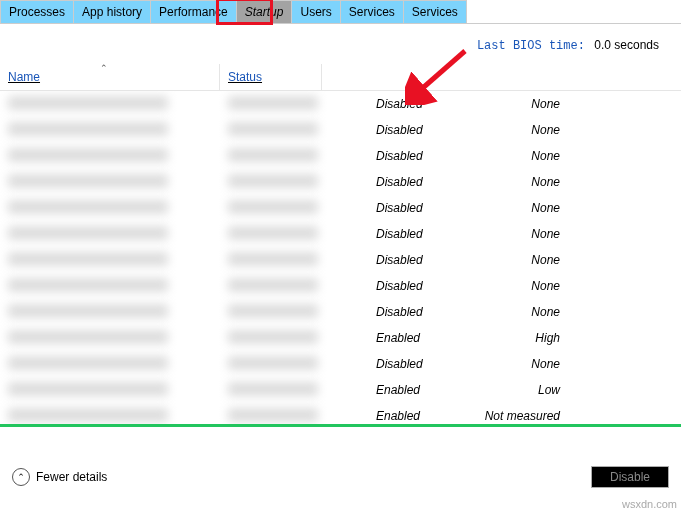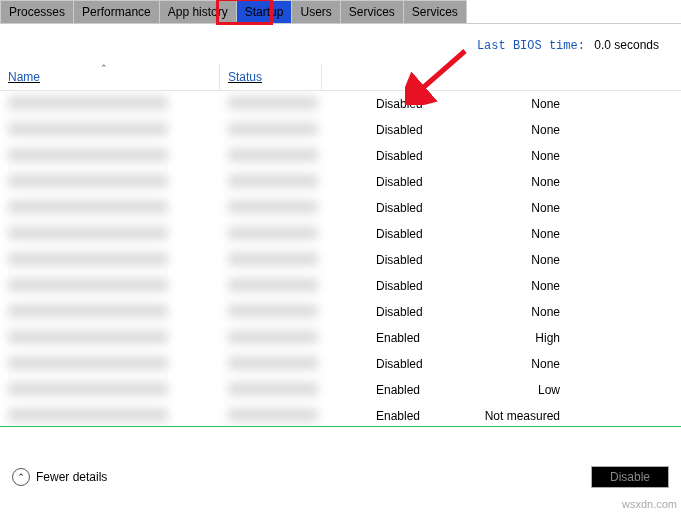--- a/index.html
+++ b/index.html
@@ -17,30 +17,31 @@
     .tabs {
       display: flex;
       border-bottom: 1px solid #ccc;
       height: 24px;
       position: relative;
     }
     .tab {
       padding: 4px 8px;
       border: 1px solid #ccc;
       border-bottom: none;
-      background: #a3a3a3;
+      background: #7dd3fc;
       margin-right: -1px;
       cursor: pointer;
       font-size: 12px;
       color: #000;
     }
     .tab.active {
-      background: #1d4ed8;
+      background: #a3a3a3;
       position: relative;
       z-index: 2;
+      font-style: italic;
     }
     .tab-highlight {
       position: absolute;
       top: -2px;
       left: 216px;
       width: 57px;
       height: 27px;
       border: 3px solid #e81123;
       pointer-events: none;
       z-index: 10;
@@ -75,22 +76,23 @@
     .sort-arrow {
       position: absolute;
       left: 100px;
       top: -1px;
       font-size: 9px;
       color: #555;
     }
     .list-area {
       height: 336px;
       overflow-y: scroll;
-      border-bottom: 1px solid #22c55e;
-      position: relative;
+      border-bottom: 3px solid #22c55e;
+      position: relative;
+      font-style: italic;
     }
     .row {
       display: flex;
       height: 26px;
       align-items: center;
     }
     .cell { padding: 0 8px; overflow: hidden; white-space: nowrap; }
     .cell.name { width: 220px; filter: blur(5px); }
     .cell.pub { width: 148px; filter: blur(5px); }
     .cell.status { width: 102px; }
@@ -158,22 +160,22 @@
       height: 17px;
       display: block;
     }
   </style>
 </head>
 <body>
 
 <div class="tabs">
   <div class="tab-highlight"></div>
 <div class="tab">Processes</div>
+    <div class="tab">App history</div>
     <div class="tab">Performance</div>
-    <div class="tab">App history</div>
     <div class="tab active">Startup</div>
     <div class="tab">Users</div>
     <div class="tab">Services</div>
     <div class="tab">Services</div>
   </div>
 
 <svg class="arrow-annotation" viewBox="0 0 70 60">
   <defs>
     <marker id="ah" markerWidth="8" markerHeight="8" refX="2" refY="4" orient="auto">
       <polygon points="0 0, 8 4, 0 8" fill="#e81123"></polygon>

